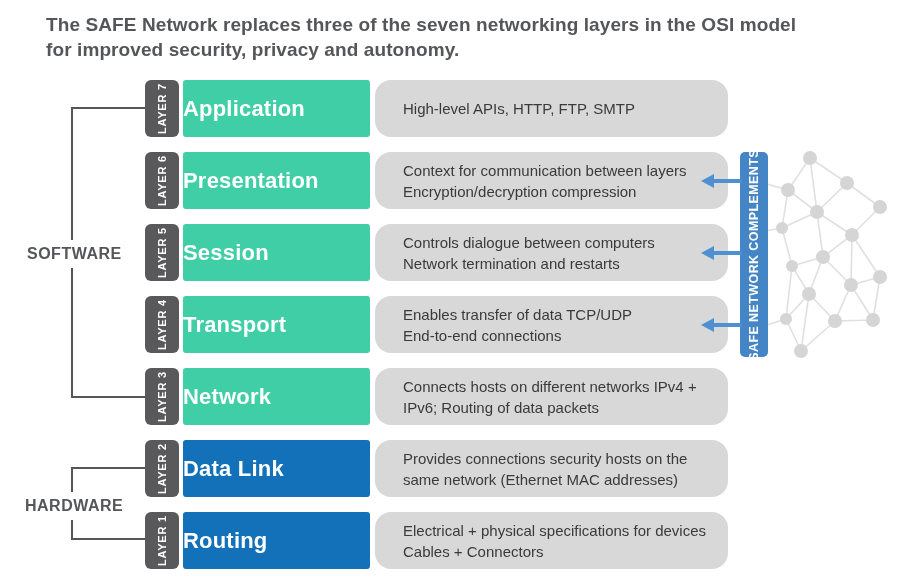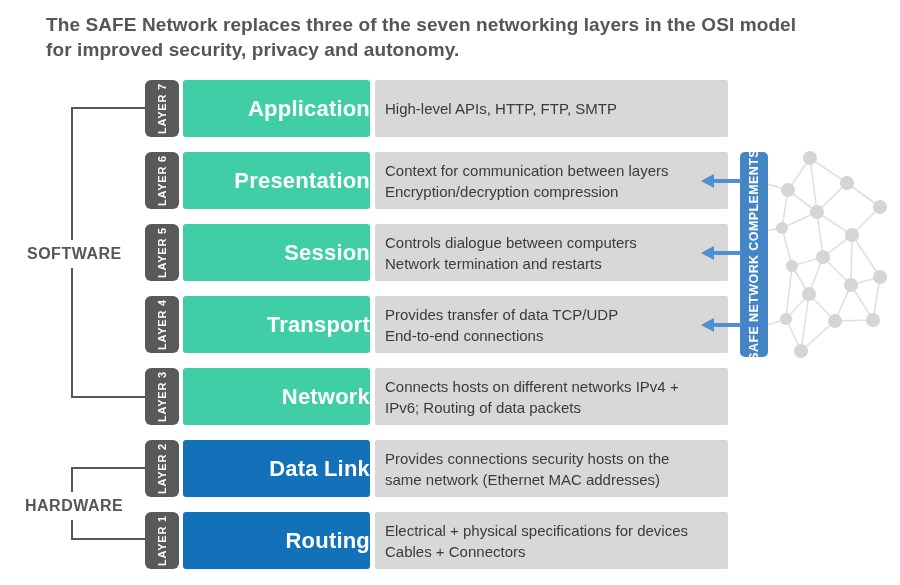--- a/index.html
+++ b/index.html
@@ -25,30 +25,30 @@
     background: var(--layer-tab); border-radius: 6px;
     display: flex; align-items: center; justify-content: center;
   }
   .tab span {
     writing-mode: vertical-rl; transform: rotate(180deg);
     color: #ffffff; font-weight: bold; font-size: 11px; letter-spacing: 0.8px;
     white-space: nowrap;
   }
   .namebox {
     position: absolute; left: 38px; top: 0; width: 187px; height: 57px;
-    border-radius: 3px; display: flex; align-items: center; justify-content: flex-end;
+    border-radius: 3px; display: flex; align-items: center; justify-content: flex-start;
   }
   .namebox.software { background: var(--software-layer); }
   .namebox.hardware { background: var(--hardware-layer); }
   .namebox span { color: #ffffff; font-weight: bold; font-size: 22px; letter-spacing: 0.2px; }
   .desc {
     position: absolute; left: 230px; top: 0; width: 353px; height: 57px;
-    background: var(--description-panel); border-radius: 2px;
+    background: var(--description-panel); border-radius: 16px;
     display: flex; flex-direction: column; justify-content: center;
-    padding: 0 10px 0 10px;
+    padding: 0 10px 0 28px;
   }
   .desc div { font-size: 15px; color: var(--desc-text); line-height: 21px; }
 
   
   .bline { position: absolute; background: var(--text-dark); }
   .group-label {
     position: absolute; background: #ffffff; color: var(--text-dark);
     font-size: 16px; font-weight: bold; letter-spacing: 0.5px;
     text-align: center; padding: 5px 0; z-index: 3;
   }
@@ -128,21 +128,21 @@
   </div>
 
   <div class="row" style="top:296px">
     <div class="tab">
         <span>LAYER 4</span>
       </div>
     <div class="namebox software">
         <span>Transport</span>
       </div>
     <div class="desc">
-      <div>Provides transfer of data TCP/UDP</div>
+      <div>Enables transfer of data TCP/UDP</div>
       <div>End-to-end connections</div>
     </div>
   </div>
 
   <div class="row" style="top:368px">
     <div class="tab">
         <span>LAYER 3</span>
       </div>
     <div class="namebox software">
         <span>Network</span>

